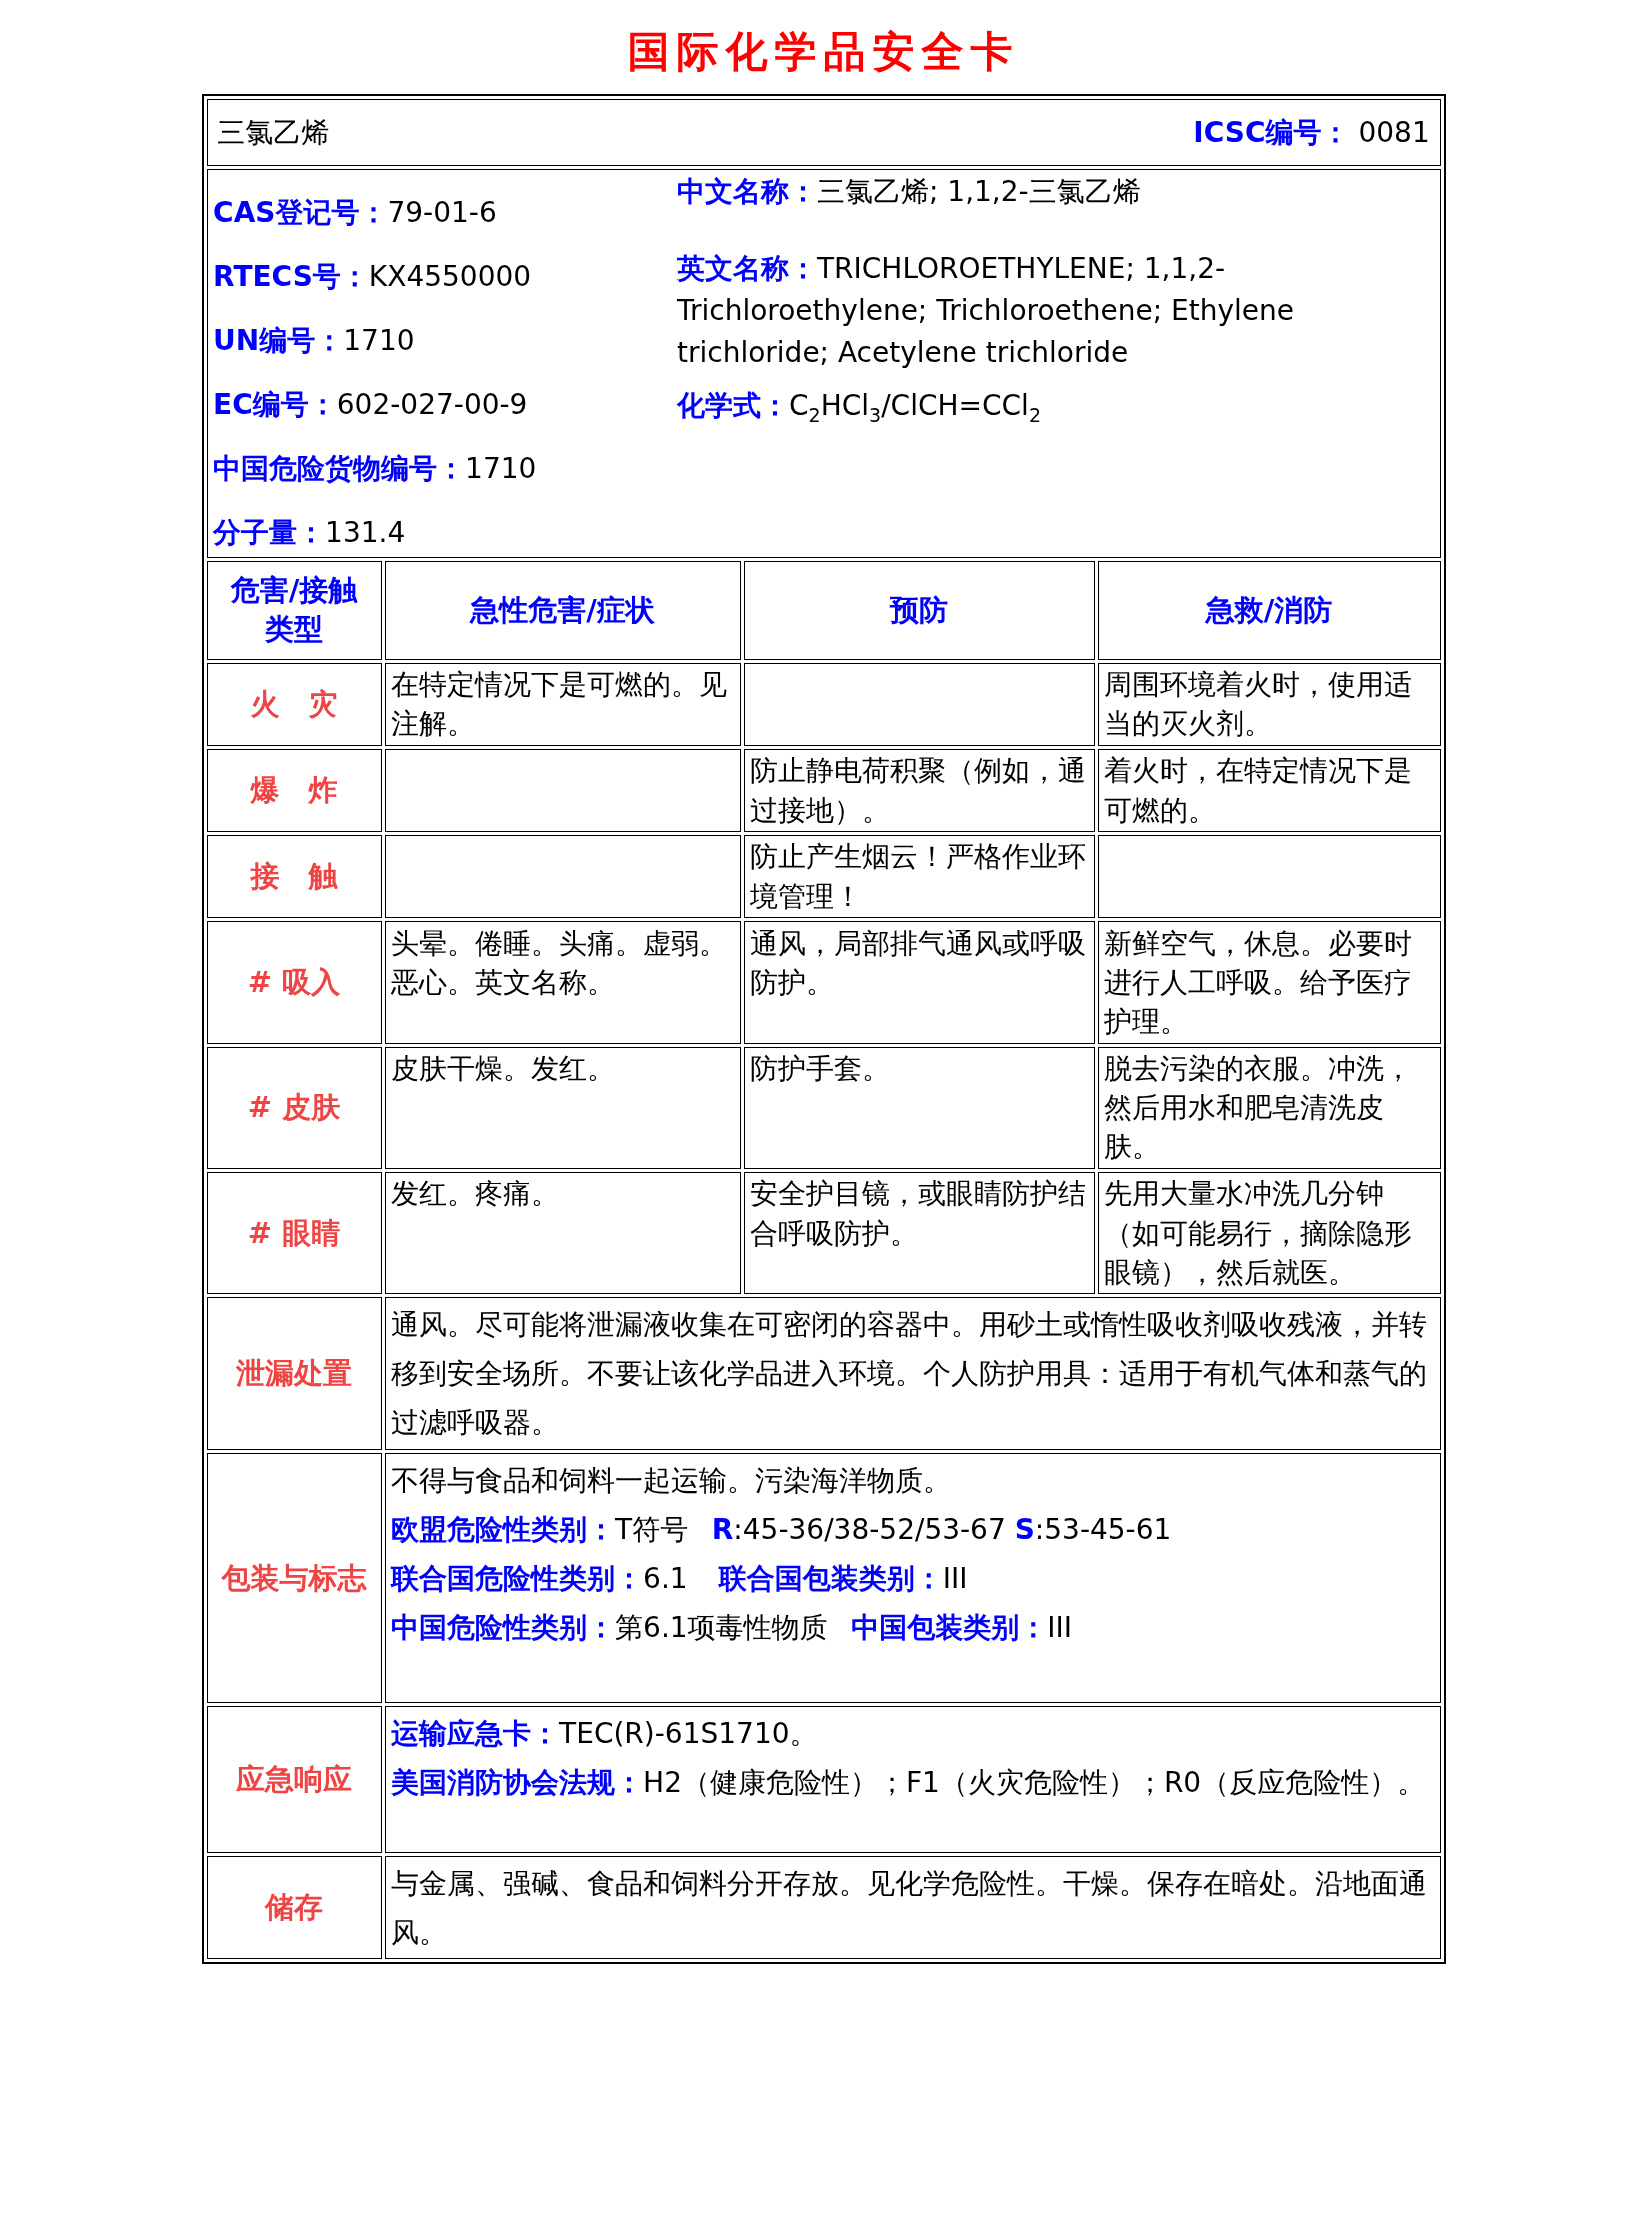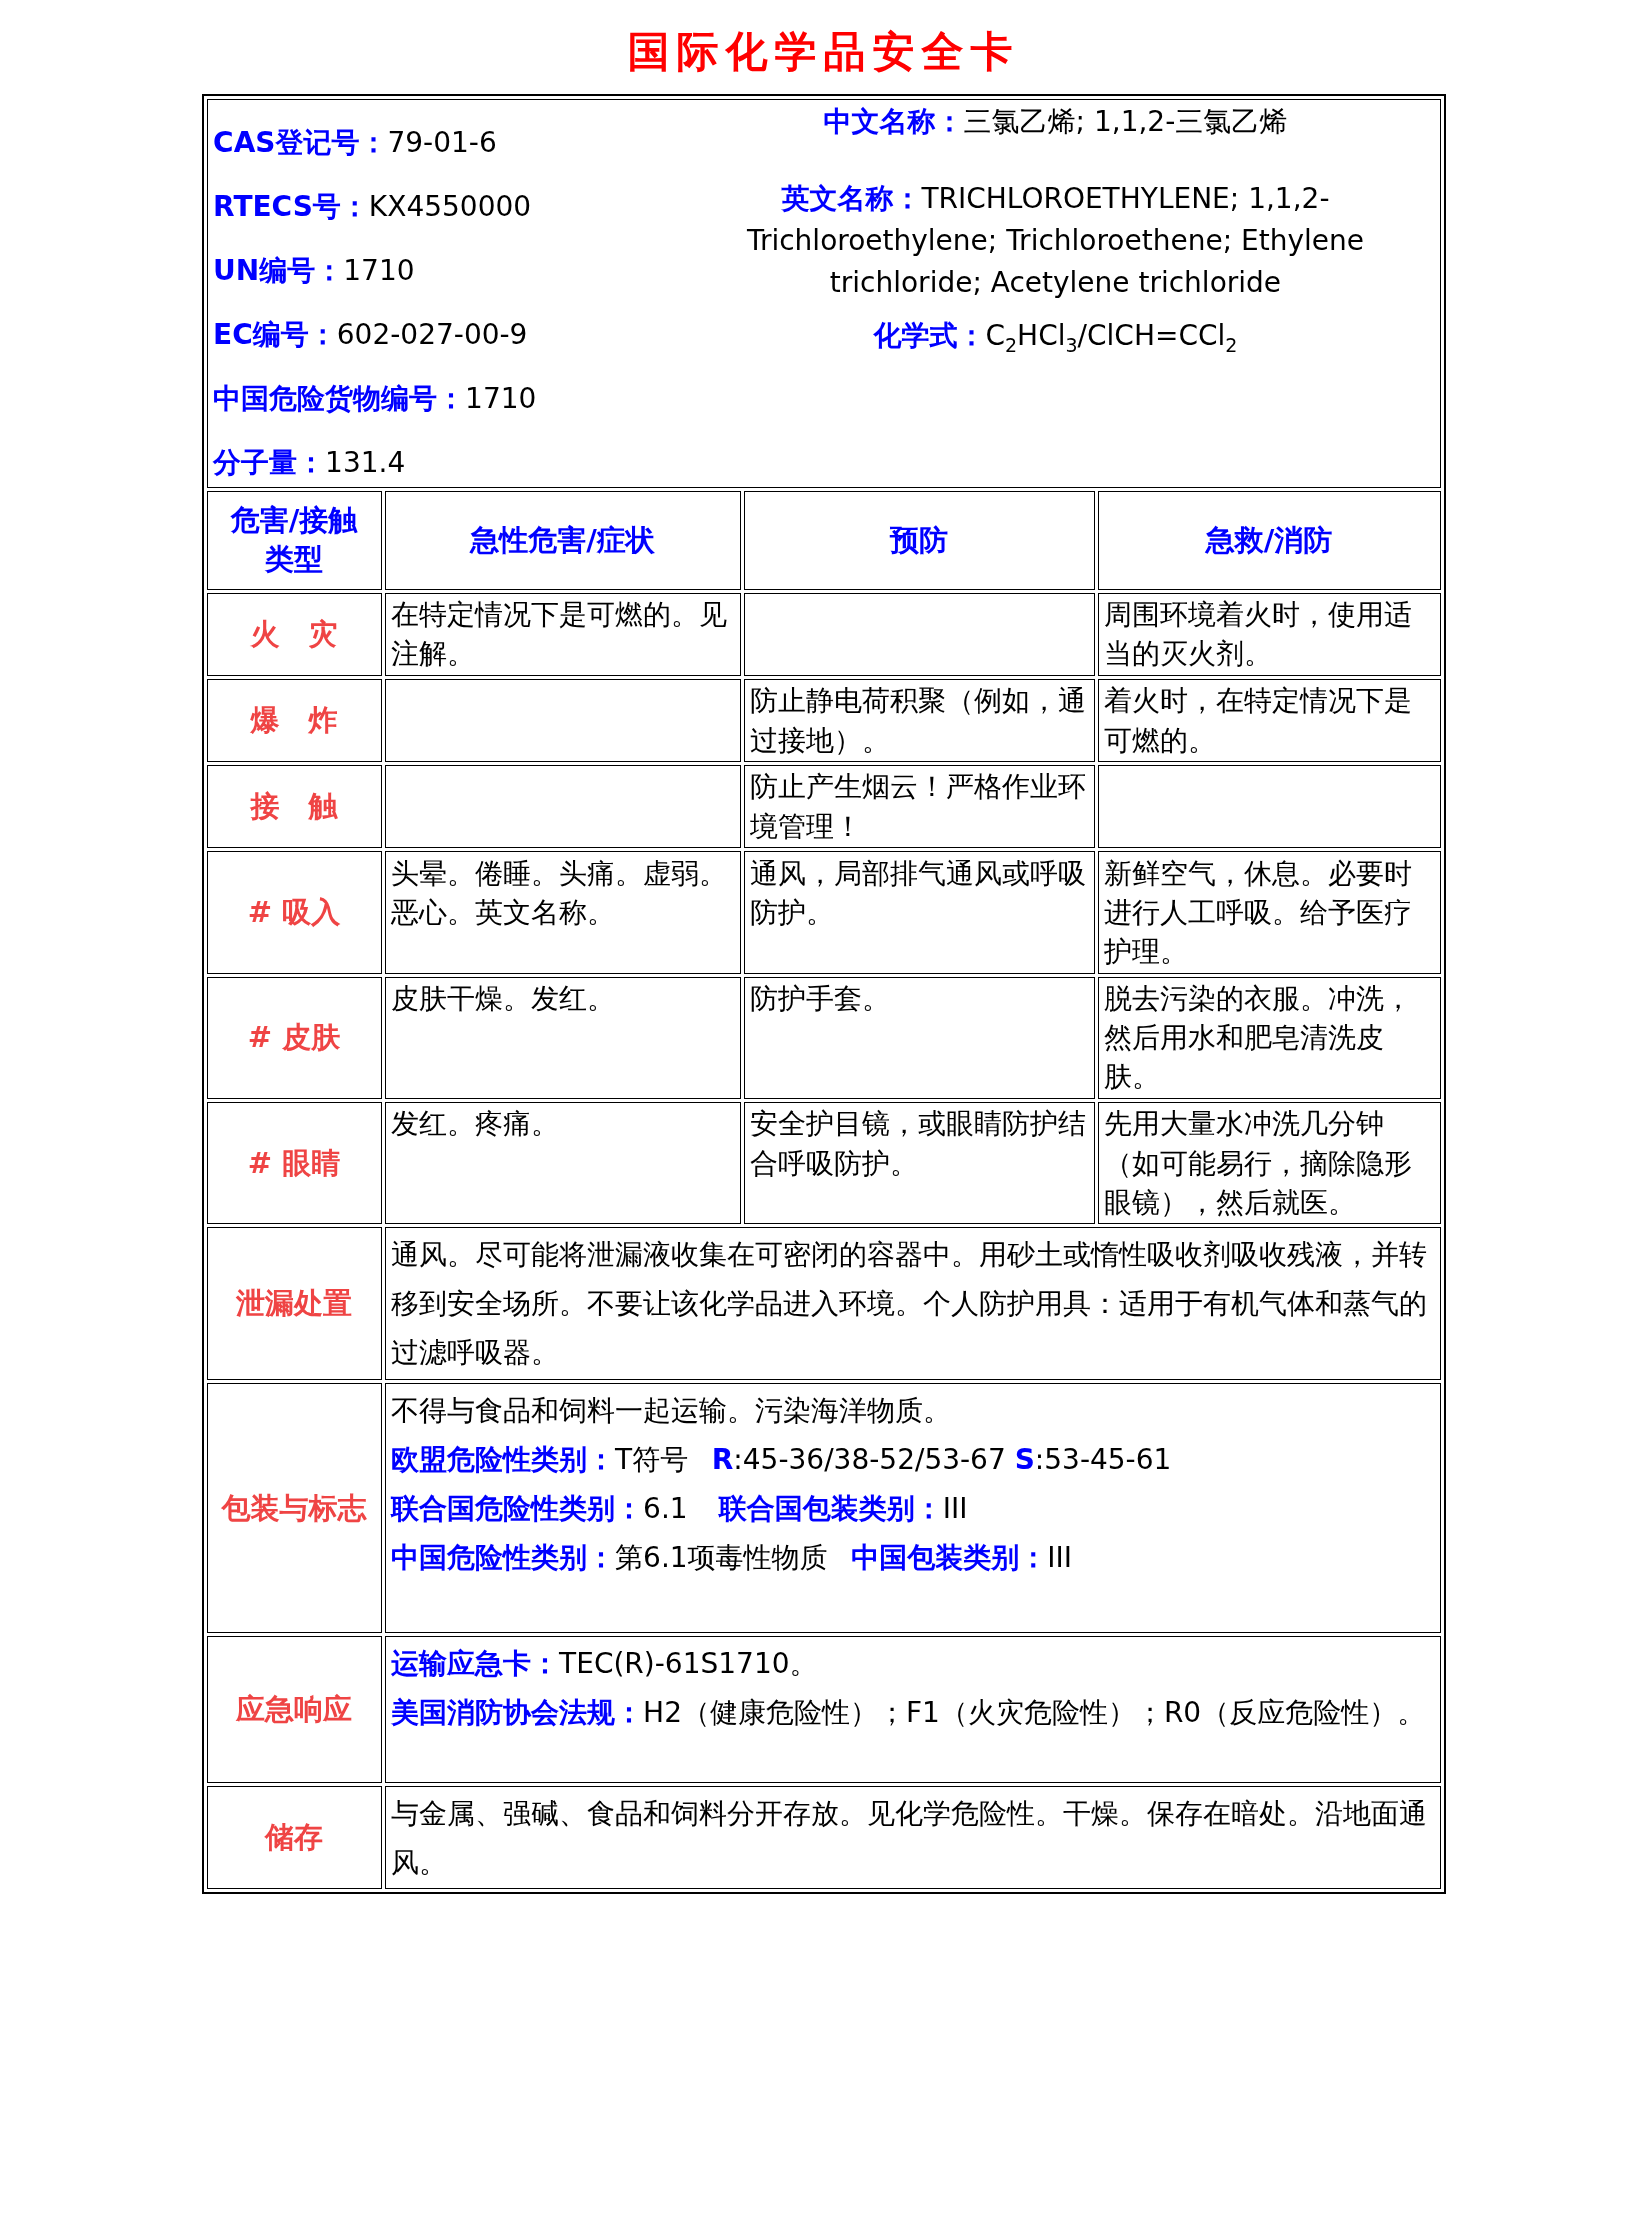--- a/index.html
+++ b/index.html
@@ -38,21 +38,21 @@
   }
   .bl { color:#0000ff; font-weight:bold; }
   
   tr.h-name { height:67px; }
   .hdr-flex { display:flex; justify-content:space-between; align-items:center; padding:0 4.2px; }
   td.name-cell { vertical-align:middle; }
   
   tr.h-id { height:269px; }
   .id-wrap { display:flex; }
   .id-left { width:38%; }
-  .id-right { width:62%;text-align:center; }
+  .id-right { width:62%; }
   .id-line { line-height:44px; white-space:nowrap;margin-top:20px; }
   .id-cn { line-height:42px; margin-bottom:35px; }
   .id-en { line-height:42px; margin-bottom:7px; }
   .id-formula { line-height:49px; }
   .id-formula sub { font-size:68%; }
   
   tr.h-cols { height:99px; }
   td.col-head {
     color:#0000ff; font-weight:bold; text-align:center;
     vertical-align:middle; font-size:29px; white-space:pre-line; line-height:1.35;
@@ -83,20 +83,31 @@
 
 <table class="card">
   <colgroup>
     <col style="width:175px">
       <col style="width:356px">
       <col style="width:351px">
       <col>
   </colgroup>
 
   <tbody>
+      <tr class="h-name">
+    <td colspan="4" class="name-cell">
+      <div class="hdr-flex">
+        <span>三氯乙烯</span>
+        <span>
+          <span class="bl">ICSC编号：</span>
+          <span>0081</span>
+        </span>
+      </div>
+    </td>
+  </tr>
 
   <tr class="h-id">
     <td colspan="4">
       <div class="id-wrap">
         <div class="id-left">
           <div class="id-line"><span class="bl">CAS登记号：</span><span>79-01-6</span></div>
           <div class="id-line"><span class="bl">RTECS号：</span><span>KX4550000</span></div>
           <div class="id-line"><span class="bl">UN编号：</span><span>1710</span></div>
           <div class="id-line"><span class="bl">EC编号：</span><span>602-027-00-9</span></div>
           <div class="id-line"><span class="bl">中国危险货物编号：</span><span>1710</span></div>

